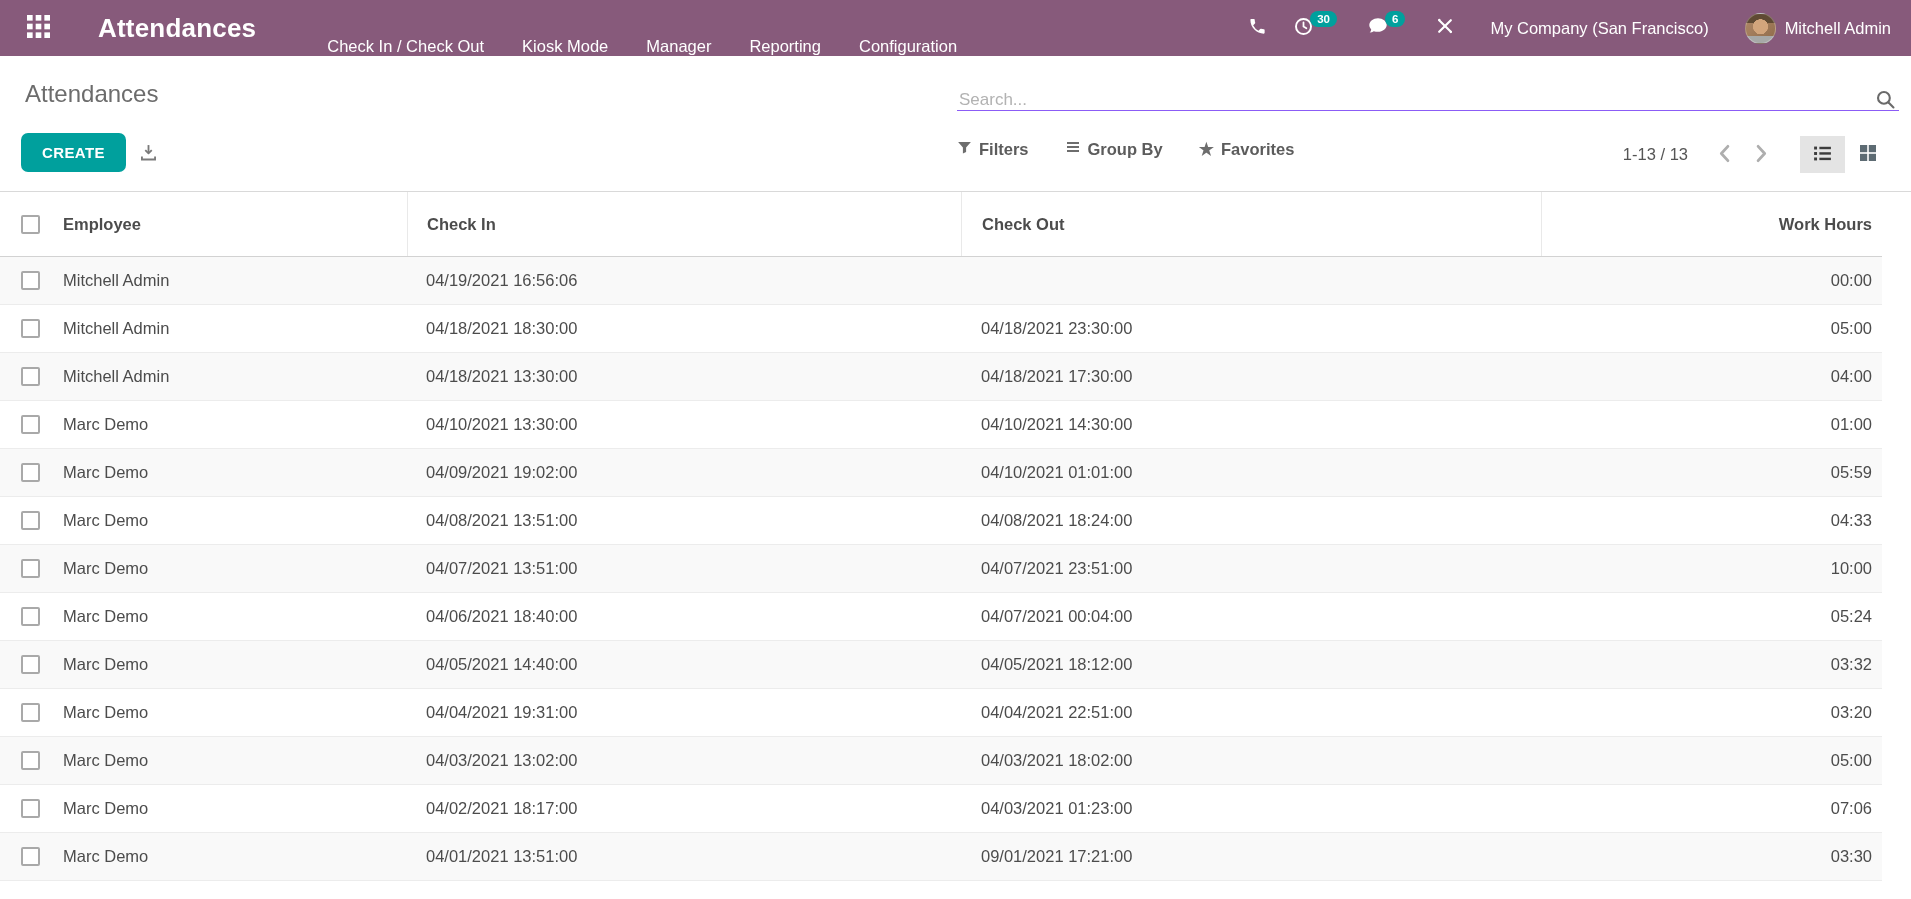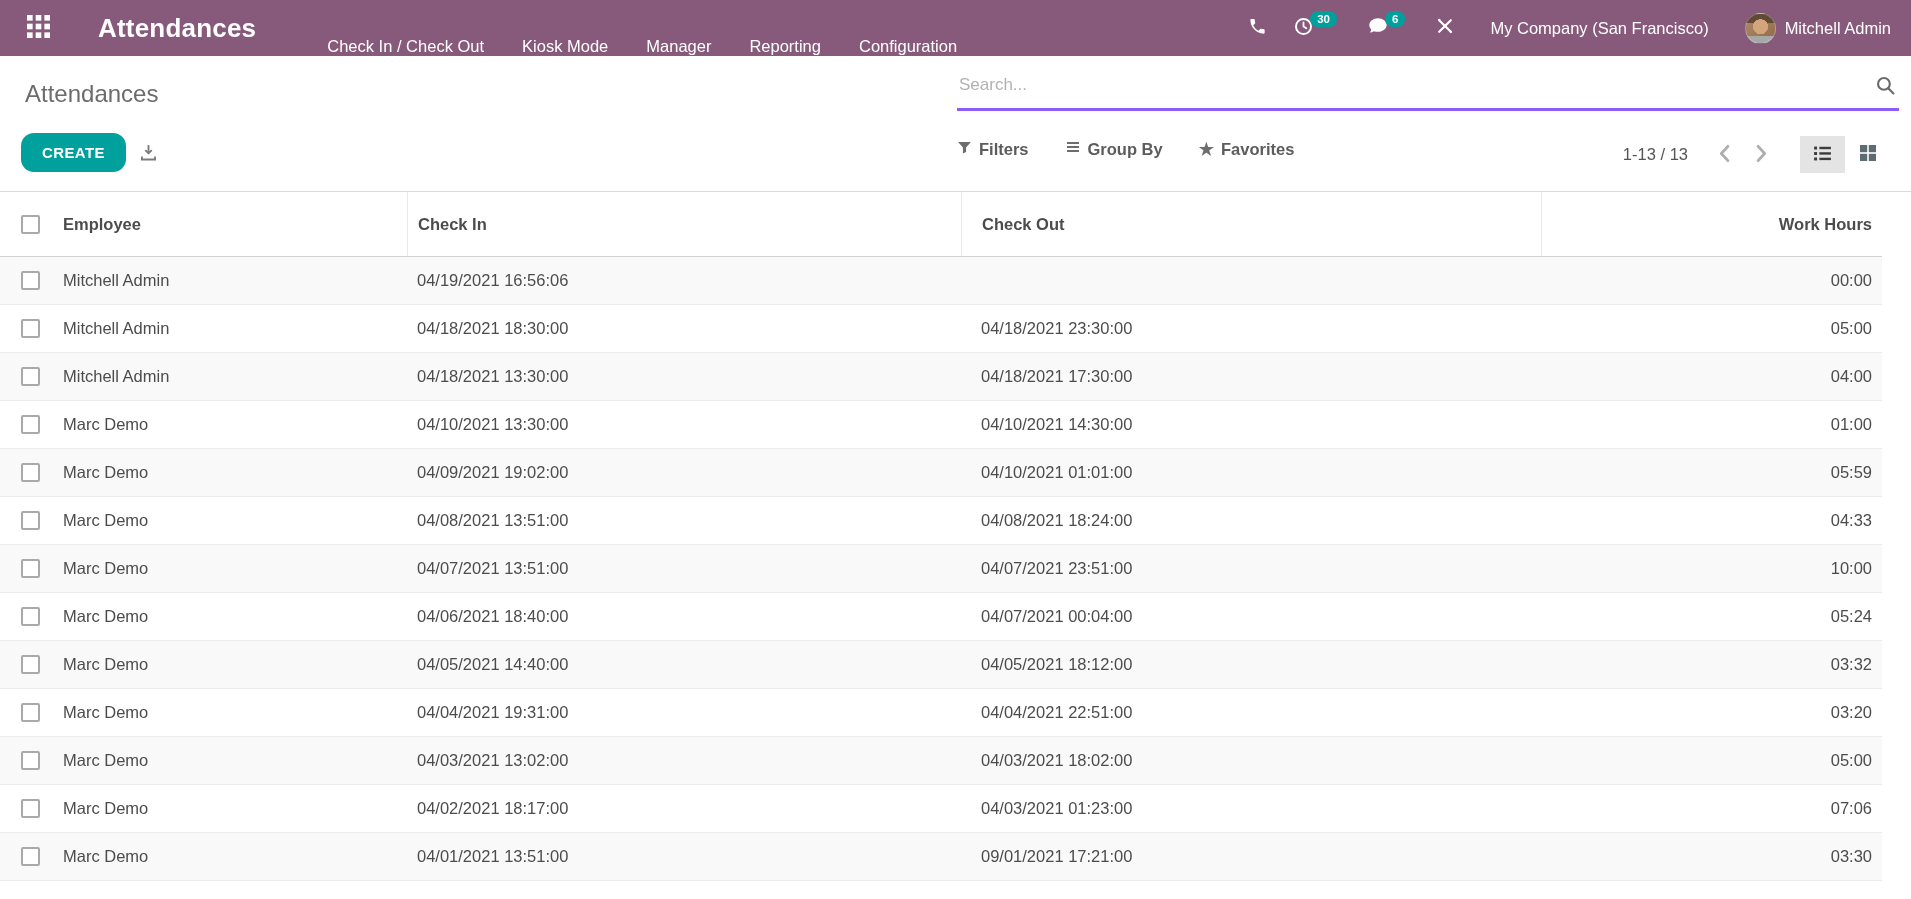--- a/index.html
+++ b/index.html
@@ -24,28 +24,28 @@
               linear-gradient(0deg, #a7a9a8 0 24%, rgba(0,0,0,0) 24%),
               linear-gradient(180deg, #5f4a33 0 30%, rgba(0,0,0,0) 30%),
               linear-gradient(135deg, #b08968, #8f6b4a);
             border:1px solid rgba(255,255,255,.25); }
   .user-name { font-size:16.5px; margin-left:9px; white-space:nowrap; }
 
   
   .control-panel { position:relative; height:136px; border-bottom:1px solid #d9d9d9; background:#fff; }
   .breadcrumb-title { position:absolute; left:25px; top:24px; font-size:24px; color:#6c6c6c; }
   .searchbox { position:absolute; left:957px; right:12px; top:6px; height:49px;
-               border-bottom:3px solid #8b5cf6; display:flex; align-items:center; }
+               border-bottom:1px solid #8b5cf6; display:flex; align-items:flex-end; }
   .searchbox input { flex:1; border:none; outline:none; font-size:17px; color:#4c4c4c;
                      font-family:"Liberation Sans", sans-serif; padding-left:2px; }
   .searchbox input::placeholder { color:#b2b2b2; }
   .search-glass { display:flex; align-items:center; padding:0 3px; cursor:pointer; }
 
   .create-btn { position:absolute; left:21px; top:77px; height:39px; padding:0 21px;
-                background:#00A09D; color:#fff; border:none; border-radius:13px;
+                background:#00A09D; color:#fff; border:none; border-radius:7px;
                 font-size:15px; font-weight:700; letter-spacing:.4px; cursor:pointer;
                 font-family:"Liberation Sans", sans-serif; }
   .export-btn { position:absolute; left:138px; top:86px; cursor:pointer; background:none; border:none; }
 
   .filter-bar { position:absolute; left:957px; top:83px; display:flex; align-items:center; }
   .filter-btn { display:flex; align-items:center; gap:7px; margin-right:36px; cursor:pointer;
                 font-size:16.5px; font-weight:700; color:#5c5c5c; background:none; border:none;
                 font-family:"Liberation Sans", sans-serif; }
   .star-glyph { color:#6d6d6d; font-size:17px; line-height:1; }
 
@@ -57,21 +57,21 @@
                 background:#fff; border:none; cursor:pointer; }
   .switch-btn.active { background:#e4e4e4; }
 
   
   .list-table { width:1882px;text-align:center; }
   .thead, .tr { display:grid; grid-template-columns:48px 359px 554px 580px 1fr; align-items:stretch; }
   .thead { height:65px; border-bottom:1px solid #d2d2d2; font-weight:700; color:#4c4c4c; font-size:16.5px; }
   .th, .td { display:flex; align-items:center; }
   .thead .th:nth-child(n+3) { border-left:1px solid #e9e9e9; }
   .th-employee, .td-employee { padding-left:15px; }
-  .th-checkin,  .td-checkin  { padding-left:10px; }
+  .th-checkin,  .td-checkin  { padding-left:19px; }
   .th-checkout, .td-checkout { padding-left:20px; }
   .th-hours, .td-hours { justify-content:flex-end; padding-right:10px; }
   .tr { height:48px; border-bottom:1px solid #ececec; font-size:16.5px; color:#4c4c4c; cursor:pointer; }
   .tr.odd { background:#f9f9f9; }
   .checkbox { width:19px; height:19px; border:2px solid #a9a9a9; border-radius:2px;
               background:#fff; margin-left:21px; display:inline-block; cursor:pointer; }
 </style>
 </head>
 <body>
 

